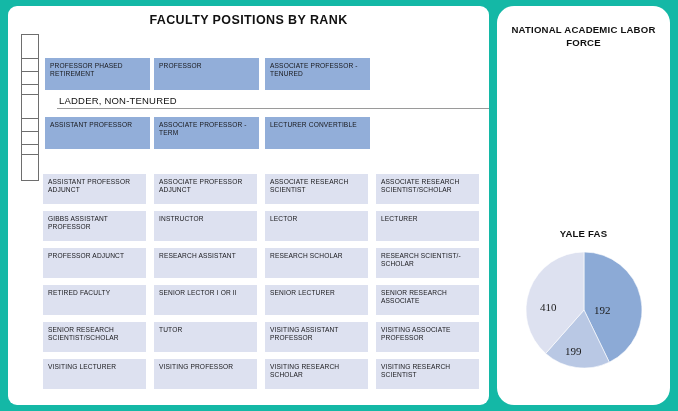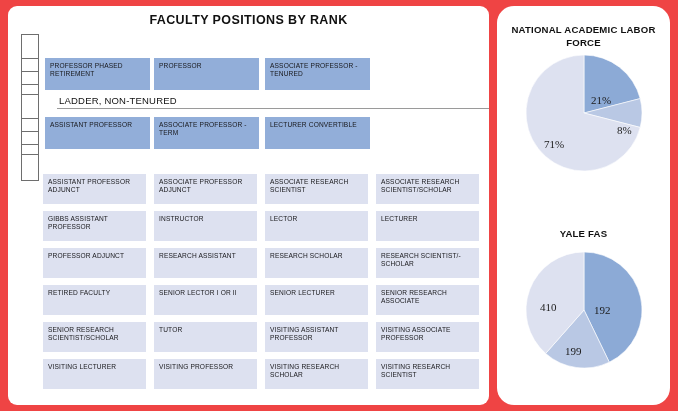--- a/index.html
+++ b/index.html
@@ -5,21 +5,21 @@
   html,body{margin:0;padding:0;}
   body{
     width:678px;height:411px;
     background:#0d72b9;
     font-family:"Liberation Sans", sans-serif;
     overflow:hidden;
   }
   .page{
     position:relative;
     width:678px;height:411px;
-    background:#ef4444;
+    background:#14b8a6;
     box-sizing:border-box;
   }
 
   
   .card-left{
     position:absolute;
     left:8px;top:6px;
     width:481px;height:399px;
     background:#ffffff;
     border-radius:9px;
@@ -201,32 +201,20 @@
     </div>
 
   </div>
 
   <div class="card-right">
 
     <div class="pie-title" style="top:18px;">
       <span>NATIONAL ACADEMIC LABOR FORCE</span>
     </div>
 
-    <div class="pie-wrap" style="left:28px;top:48px;width:118px;height:118px;">
-      <svg width="118" height="118" viewBox="0 0 118 118">
-        <g id="pie1-slices">
-            <path d="M 59 59 L 59.00 1.00 A 58 58 0 0 1 115.18 44.58 Z" fill="#8caad6" stroke="#ffffff" stroke-width="0.6"></path>
-            <path d="M 59 59 L 115.18 44.58 A 58 58 0 0 1 115.18 73.42 Z" fill="#b9c8e4" stroke="#ffffff" stroke-width="0.6"></path>
-            <path d="M 59 59 L 115.18 73.42 A 58 58 0 1 1 59.00 1.00 Z" fill="#dde1f0" stroke="#ffffff" stroke-width="0.6"></path>
-          </g>
-      </svg>
-      <span class="pie-label" style="left:66px;top:40px;">21%</span>
-      <span class="pie-label" style="left:92px;top:70px;">8%</span>
-      <span class="pie-label" style="left:19px;top:84px;">71%</span>
-    </div>
 
     <div class="pie-title" style="top:222px;">
       <span>YALE FAS</span>
     </div>
 
     <div class="pie-wrap" style="left:28px;top:245px;width:118px;height:118px;">
       <svg width="118" height="118" viewBox="0 0 118 118">
         <g id="pie2-slices">
             <path d="M 59 59 L 59.00 1.00 A 58 58 0 0 1 84.30 111.19 Z" fill="#8caad6" stroke="#ffffff" stroke-width="0.6"></path>
             <path d="M 59 59 L 84.30 111.19 A 58 58 0 0 1 20.64 102.50 Z" fill="#b9c8e4" stroke="#ffffff" stroke-width="0.6"></path>

